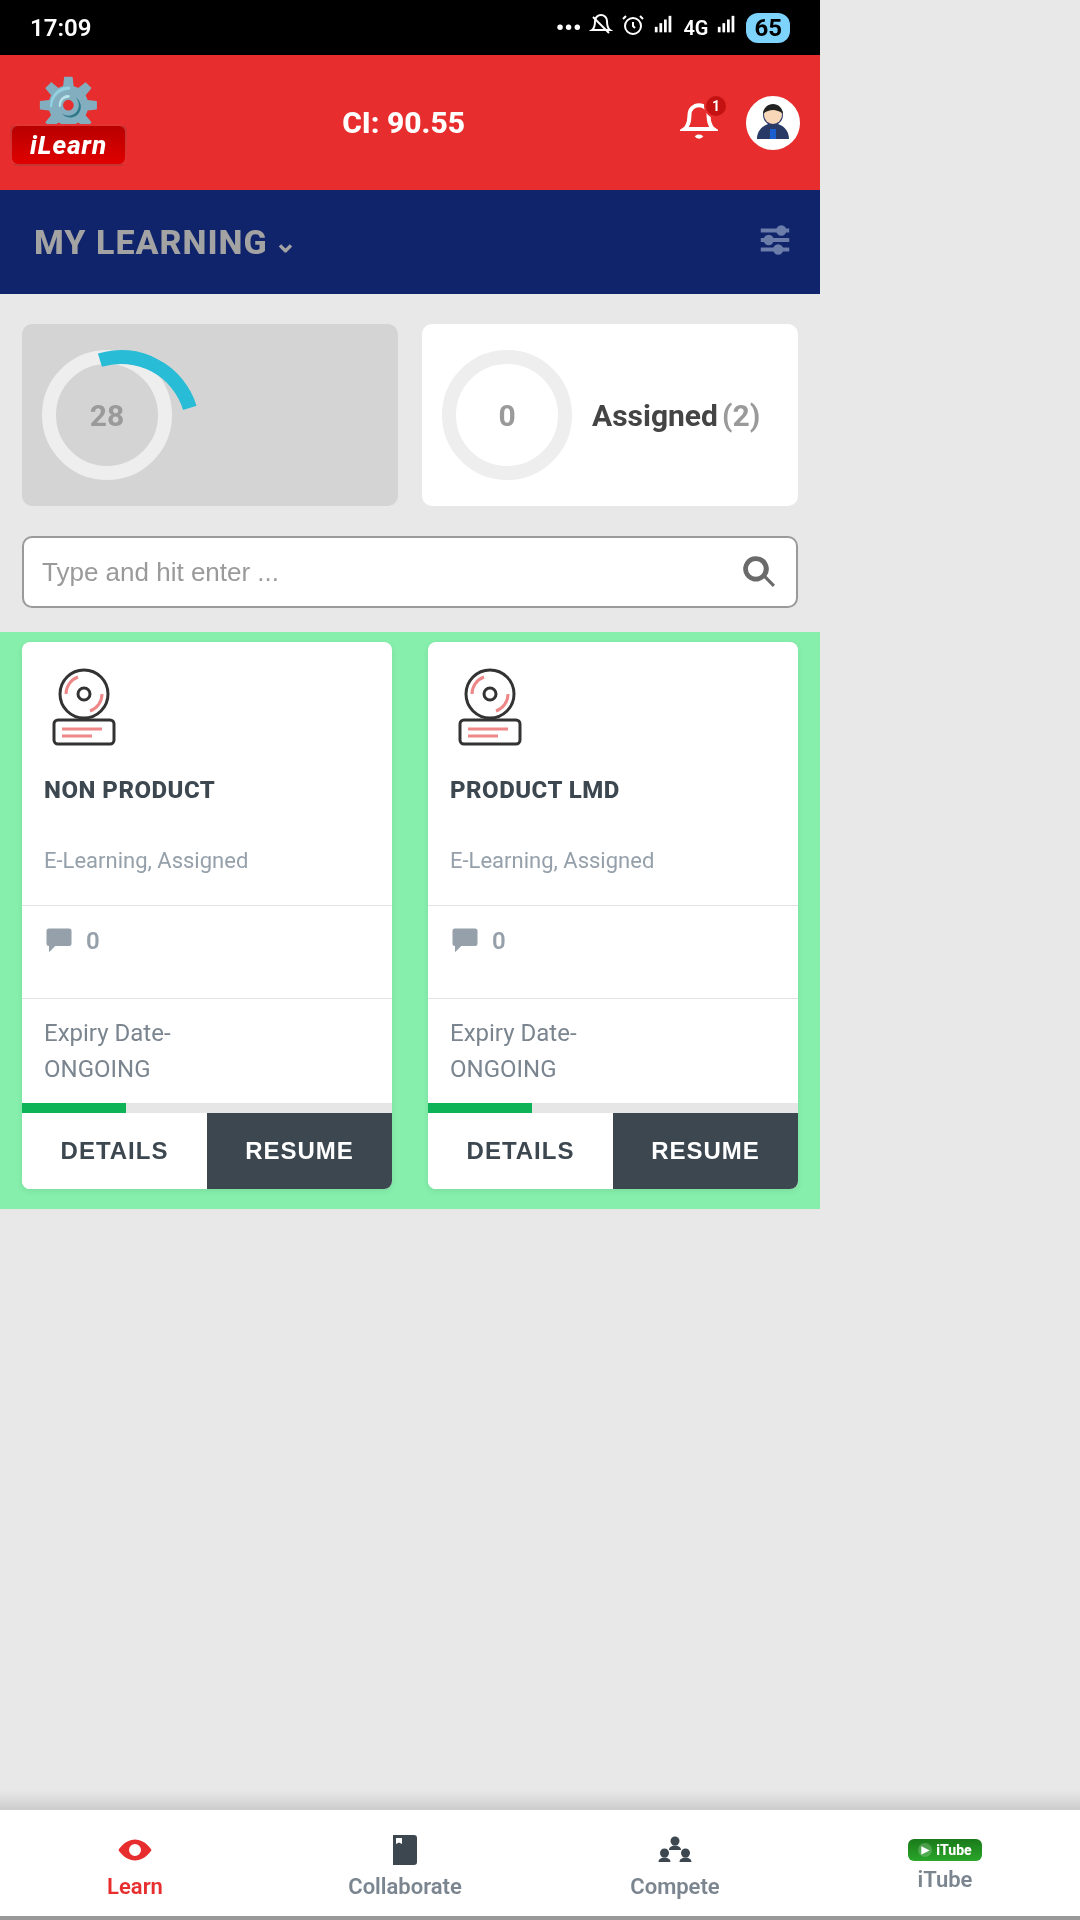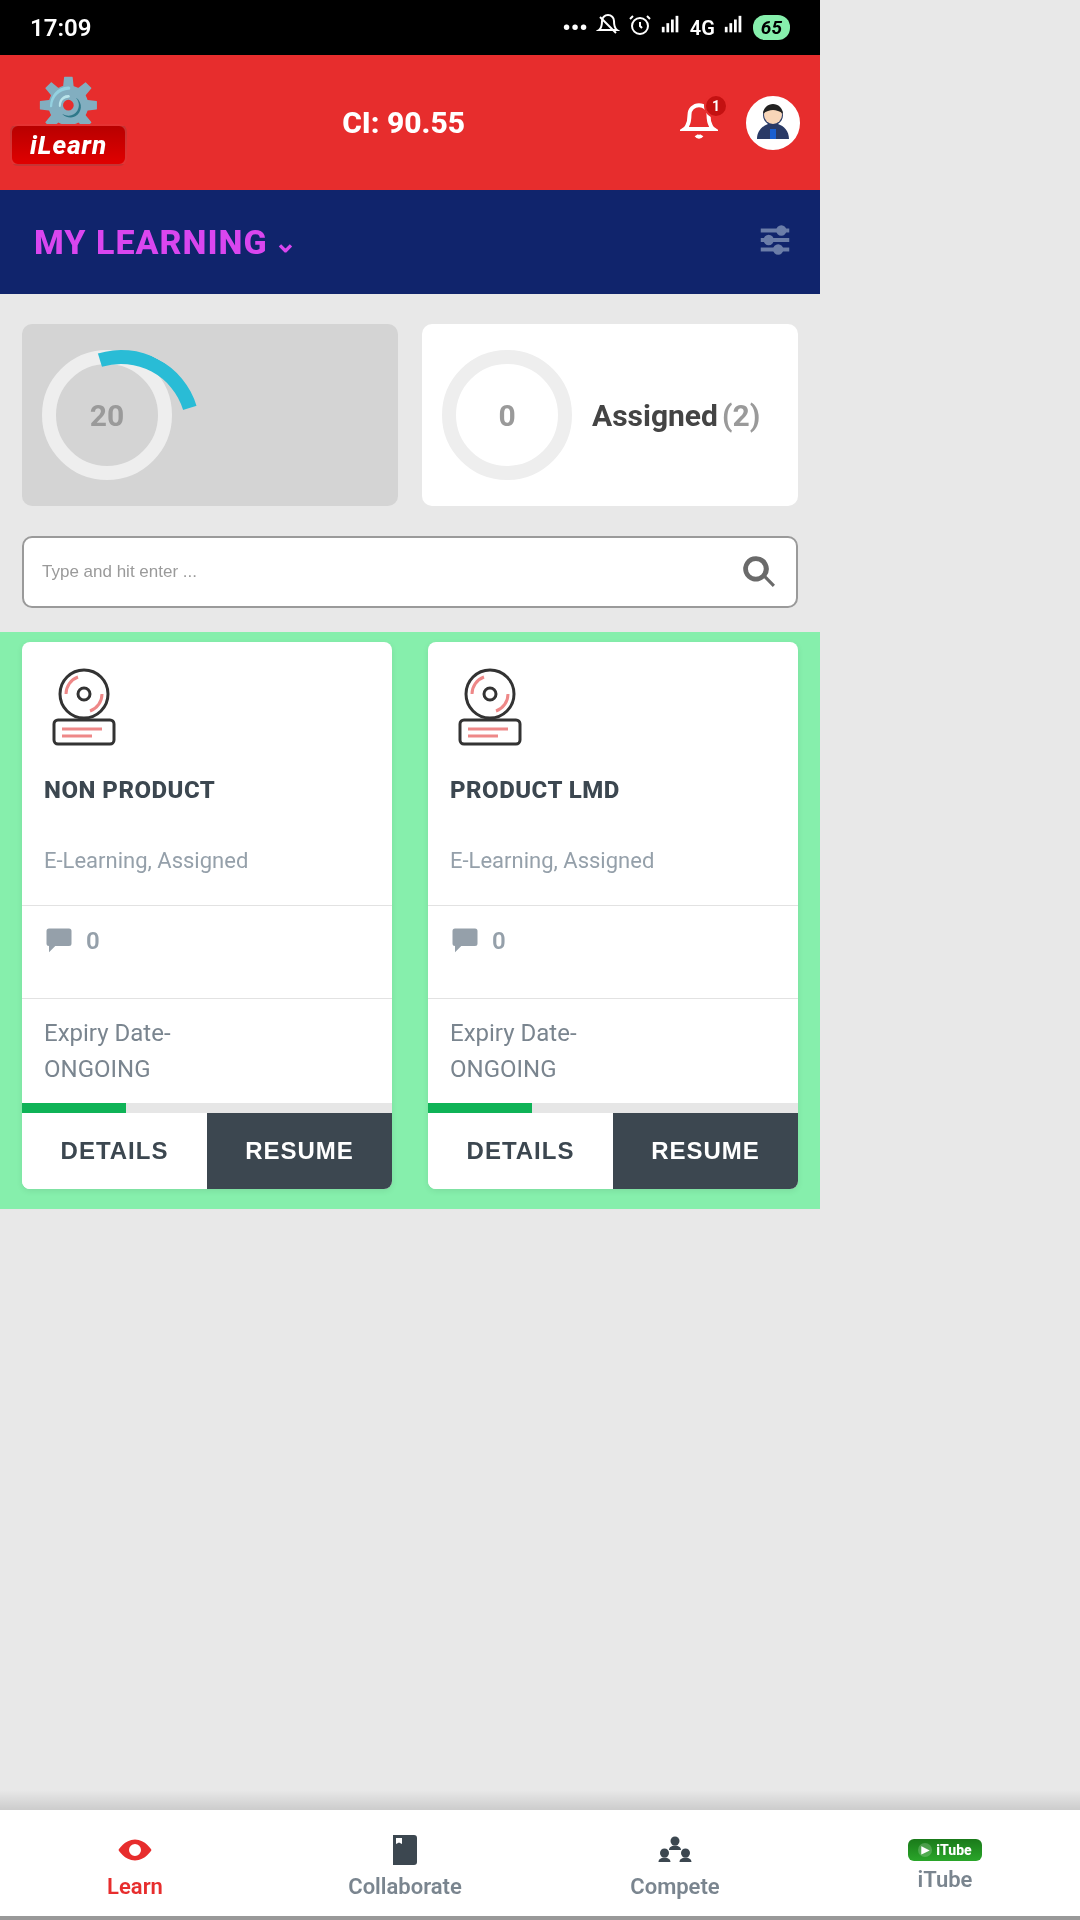--- a/index.html
+++ b/index.html
@@ -1,55 +1,55 @@
 <!DOCTYPE html>
 <html><head>
 <meta charset="utf-8">
 <style>
   * { box-sizing: border-box; margin: 0; padding: 0; }
   html, body { width: 820px; height: 1460px; font-family: -apple-system, Segoe UI, Roboto, Arial, sans-serif; background: #e8e8e8; overflow: hidden; }
 
   
   .statusbar { background: #000; color: #fff; height: 55px; display: flex; align-items: center; justify-content: space-between; padding: 0 30px; font-size: 24px; font-weight: 600; }
   .statusbar .right { display: flex; align-items: center; gap: 8px; }
-  .battery { background: #86efac; color: #000; border-radius: 12px; padding: 1px 8px; font-size: 19px; font-weight: 700; font-style: italic; }
+  .battery { background: #7dd3fc; color: #000; border-radius: 12px; padding: 1px 8px; font-size: 24px; font-weight: 700; }
 
   
   .redbar { background: #e72d2d; height: 135px; display: flex; align-items: center; justify-content: space-between; padding: 0 20px 0 10px; }
   .logo { display: flex; flex-direction: column; align-items: center; }
   .logo-gear { font-size: 52px; line-height: 1; margin-bottom: -8px; }
   .logo-plate { background: linear-gradient(#b80000,#e00000); color: #fff; font-style: italic; font-weight: 800; padding: 4px 18px; border-radius: 8px; font-size: 26px; letter-spacing: 1px; border: 2px solid #fff3; }
   .ci { color: #fff; font-size: 30px; font-weight: 800; }
   .redright { display: flex; align-items: center; gap: 28px; }
   .bell { position: relative; }
   .bell svg { width: 38px; height: 38px; stroke: #fff; fill: none; stroke-width: 2.5; }
   .bell .badge { position: absolute; top: -8px; right: -10px; background: #c41111; border: 2px solid #e72d2d; color: #fff; width: 24px; height: 24px; border-radius: 50%; font-size: 14px; font-weight: 700; display: flex; align-items: center; justify-content: center; }
   .avatar { width: 54px; height: 54px; border-radius: 50%; background: #fff; border: 3px solid #fff; display: flex; align-items: center; justify-content: center; overflow: hidden; }
   .avatar svg { width: 48px; height: 48px; }
 
   
   .bluebar { background: #10246c; height: 104px; display: flex; align-items: center; justify-content: space-between; padding: 0 26px 0 34px; }
-  .bluebar .title { color: #d946ef; font-size: 34px; font-weight: 800; letter-spacing: 1px; display: flex; align-items: center; gap: 6px; }
+  .bluebar .title { color: #a3a3a3; font-size: 34px; font-weight: 800; letter-spacing: 1px; display: flex; align-items: center; gap: 6px; }
   .chev { font-size: 28px; }
   .sliders svg { width: 38px; height: 38px; stroke: #6b7da8; fill: none; stroke-width: 2.5; }
 
   
   .cats { display: flex; gap: 24px; padding: 30px 22px 20px 22px; background: #e8e8e8; }
   .cat { flex: 1; min-width: 0; background: #fff; border-radius: 10px; padding: 26px 20px; display: flex; align-items: center; gap: 20px; }
   .cat.active { background: #d4d4d4; }
   .ring { position: relative; width: 130px; height: 130px; flex-shrink: 0; }
   .ring-c { width: 130px; height: 130px; border-radius: 50%; border: 14px solid #eee; display: flex; align-items: center; justify-content: center; font-size: 30px; font-weight: 700; color: #9a9a9a; }
   .ring.hasprog::after { content: ""; position: absolute; top: 0; left: 0; width: 130px; height: 130px; border-radius: 50%; border: 14px solid transparent; border-top-color: #29bcd6; transform: rotate(28deg); }
   .cat-label { font-size: 30px; font-weight: 700; color: #444; white-space: nowrap; }
   .cat-count { color: #9a9a9a; }
 
   
   .searchwrap { padding: 10px 22px 24px; background: #e8e8e8; }
   .search { background: #fff; border: 2px solid #9a9a9a; border-radius: 10px; height: 72px; display: flex; align-items: center; padding: 0 18px; }
-  .search input { flex: 1; border: none; outline: none; font-size: 17px; color: #4d7c0f; }
+  .search input { flex: 1; border: none; outline: none; font-size: 26px; color: #4d7c0f; }
   .search input::placeholder { color: #9a9a9a; }
   .search svg { width: 38px; height: 38px; fill: #6a6a6a; }
 
   
   .cards { display: flex; gap: 36px; padding: 10px 22px 20px; background: #86efac; justify-content: flex-end; }
   .card { flex: 1; background: #fff; border-radius: 8px; box-shadow: 0 2px 6px rgba(0,0,0,.08); display: flex; flex-direction: column; overflow: hidden; }
   .card-top { padding: 22px 22px 10px; }
   .courseicon { width: 90px; height: 90px; }
   .card-title { font-size: 24px; font-weight: 800; color: #3c4750; margin-top: 18px; letter-spacing: .5px; }
   .card-meta { font-size: 22px; color: #95a0aa; margin-top: 44px; }
@@ -155,21 +155,21 @@
         <circle cx="8" cy="12" r="2" fill="#6b7da8"></circle>
       <line x1="3" y1="18" x2="21" y2="18"></line>
         <circle cx="14" cy="18" r="2" fill="#6b7da8"></circle>
     </svg>
   </span>
 </div>
 
 <div class="cats">
   <div class="cat active">
     <div class="ring hasprog">
-      <div class="ring-c">20</div>
+      <div class="ring-c">28</div>
     </div>
   </div>
   <div class="cat">
     <div class="ring">
       <div class="ring-c">0</div>
     </div>
     <div>
       <span class="cat-label">Assigned</span>
       <span class="cat-label cat-count">(2)</span>
     </div>

